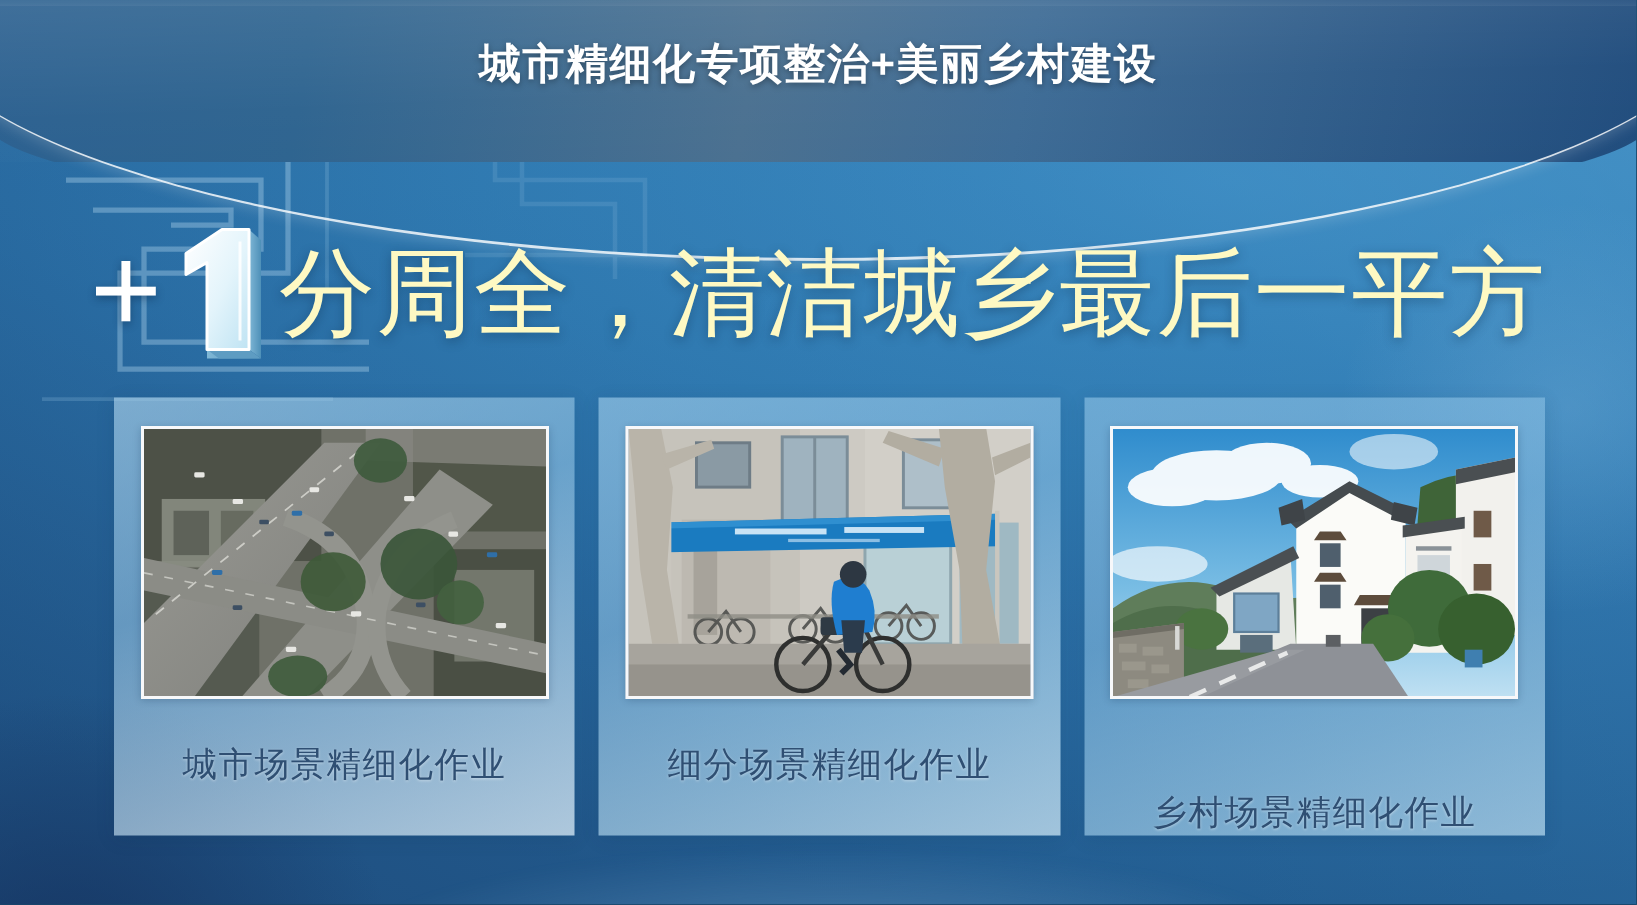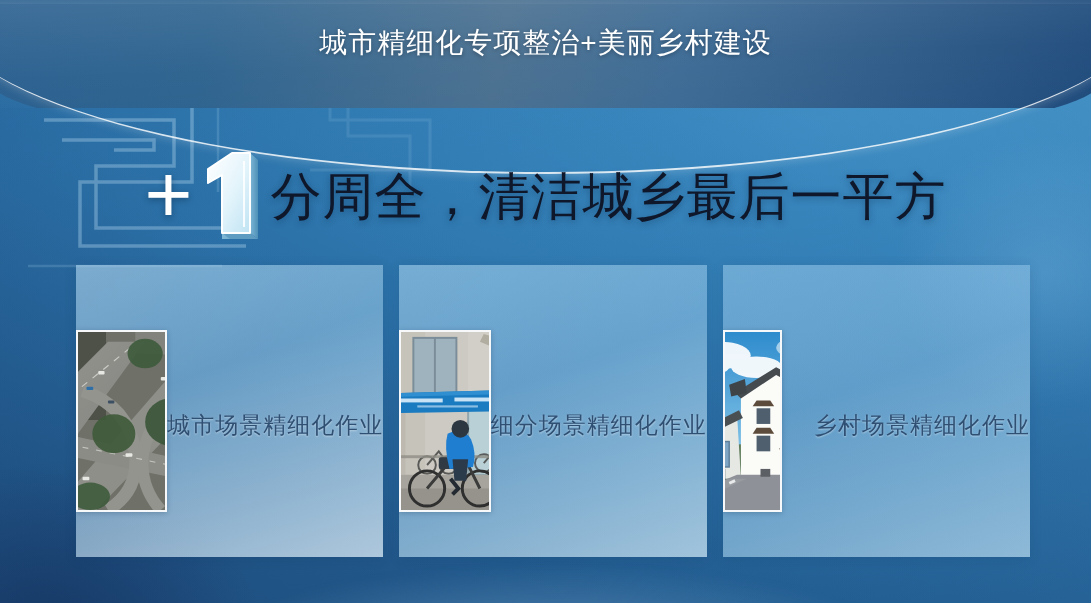--- a/index.html
+++ b/index.html
@@ -79,21 +79,21 @@
     border-radius: 0 0 50% 50% / 0 0 100% 100%;
     box-shadow: 0 2px 9px rgba(255,255,255,0.18);
   }
   .header-title {
     position: absolute;
     left: 0; right: 0; top: 24px;
     text-align: center;
     color: #ffffff;
     font-size: 28px;
     letter-spacing: 1px;
-    font-weight: 400;
+    font-weight: 700;
     text-shadow: 0 1px 4px rgba(0,0,0,0.35);
     white-space: nowrap;
   }
 
   
   .maze {
     position: absolute;
     left: 22px; top: 96px;
     width: 230px; height: 190px;
     opacity: 0.45;
@@ -128,47 +128,48 @@
     text-shadow: 0 2px 6px rgba(10,40,70,0.45);
   }
   .one-3d {
     position: relative;
     width: 68px;
     height: 98px;
     margin: 0 4px 0 2px;
   }
   .one-3d svg { display: block; }
   .headline-text {
-    color: #0f172a;
-    font-size: 51px;
+    color: #fef9c3;
+    font-size: 64px;
     line-height: 1;
     font-weight: 400;
     letter-spacing: 1px;
     text-shadow: 0 2px 7px rgba(12,45,78,0.40);
+    font-family: Liberation Serif, serif;
   }
 
   
   .cards {
     position: absolute;
     left: 76px; top: 265px;
     width: 954px; height: 292px;
     display: flex;
     gap: 16px;
   }
   .card {
     position: relative;
     flex: 1 1 0;
     background: linear-gradient(160deg,
         rgba(176,214,238,0.62) 0%,
         rgba(156,203,233,0.55) 38%,
         rgba(200,228,245,0.62) 70%,
         rgba(228,243,252,0.72) 100%);
     box-shadow: 0 2px 12px rgba(10,40,70,0.12);
     display: flex;
-    flex-direction: row;
+    flex-direction: column;
     align-items: center;
     overflow: hidden;
   }
   .card.variant-2 {
     background: linear-gradient(160deg,
         rgba(166,210,238,0.60) 0%,
         rgba(150,200,233,0.55) 40%,
         rgba(188,224,244,0.62) 72%,
         rgba(214,238,250,0.70) 100%);
   }

